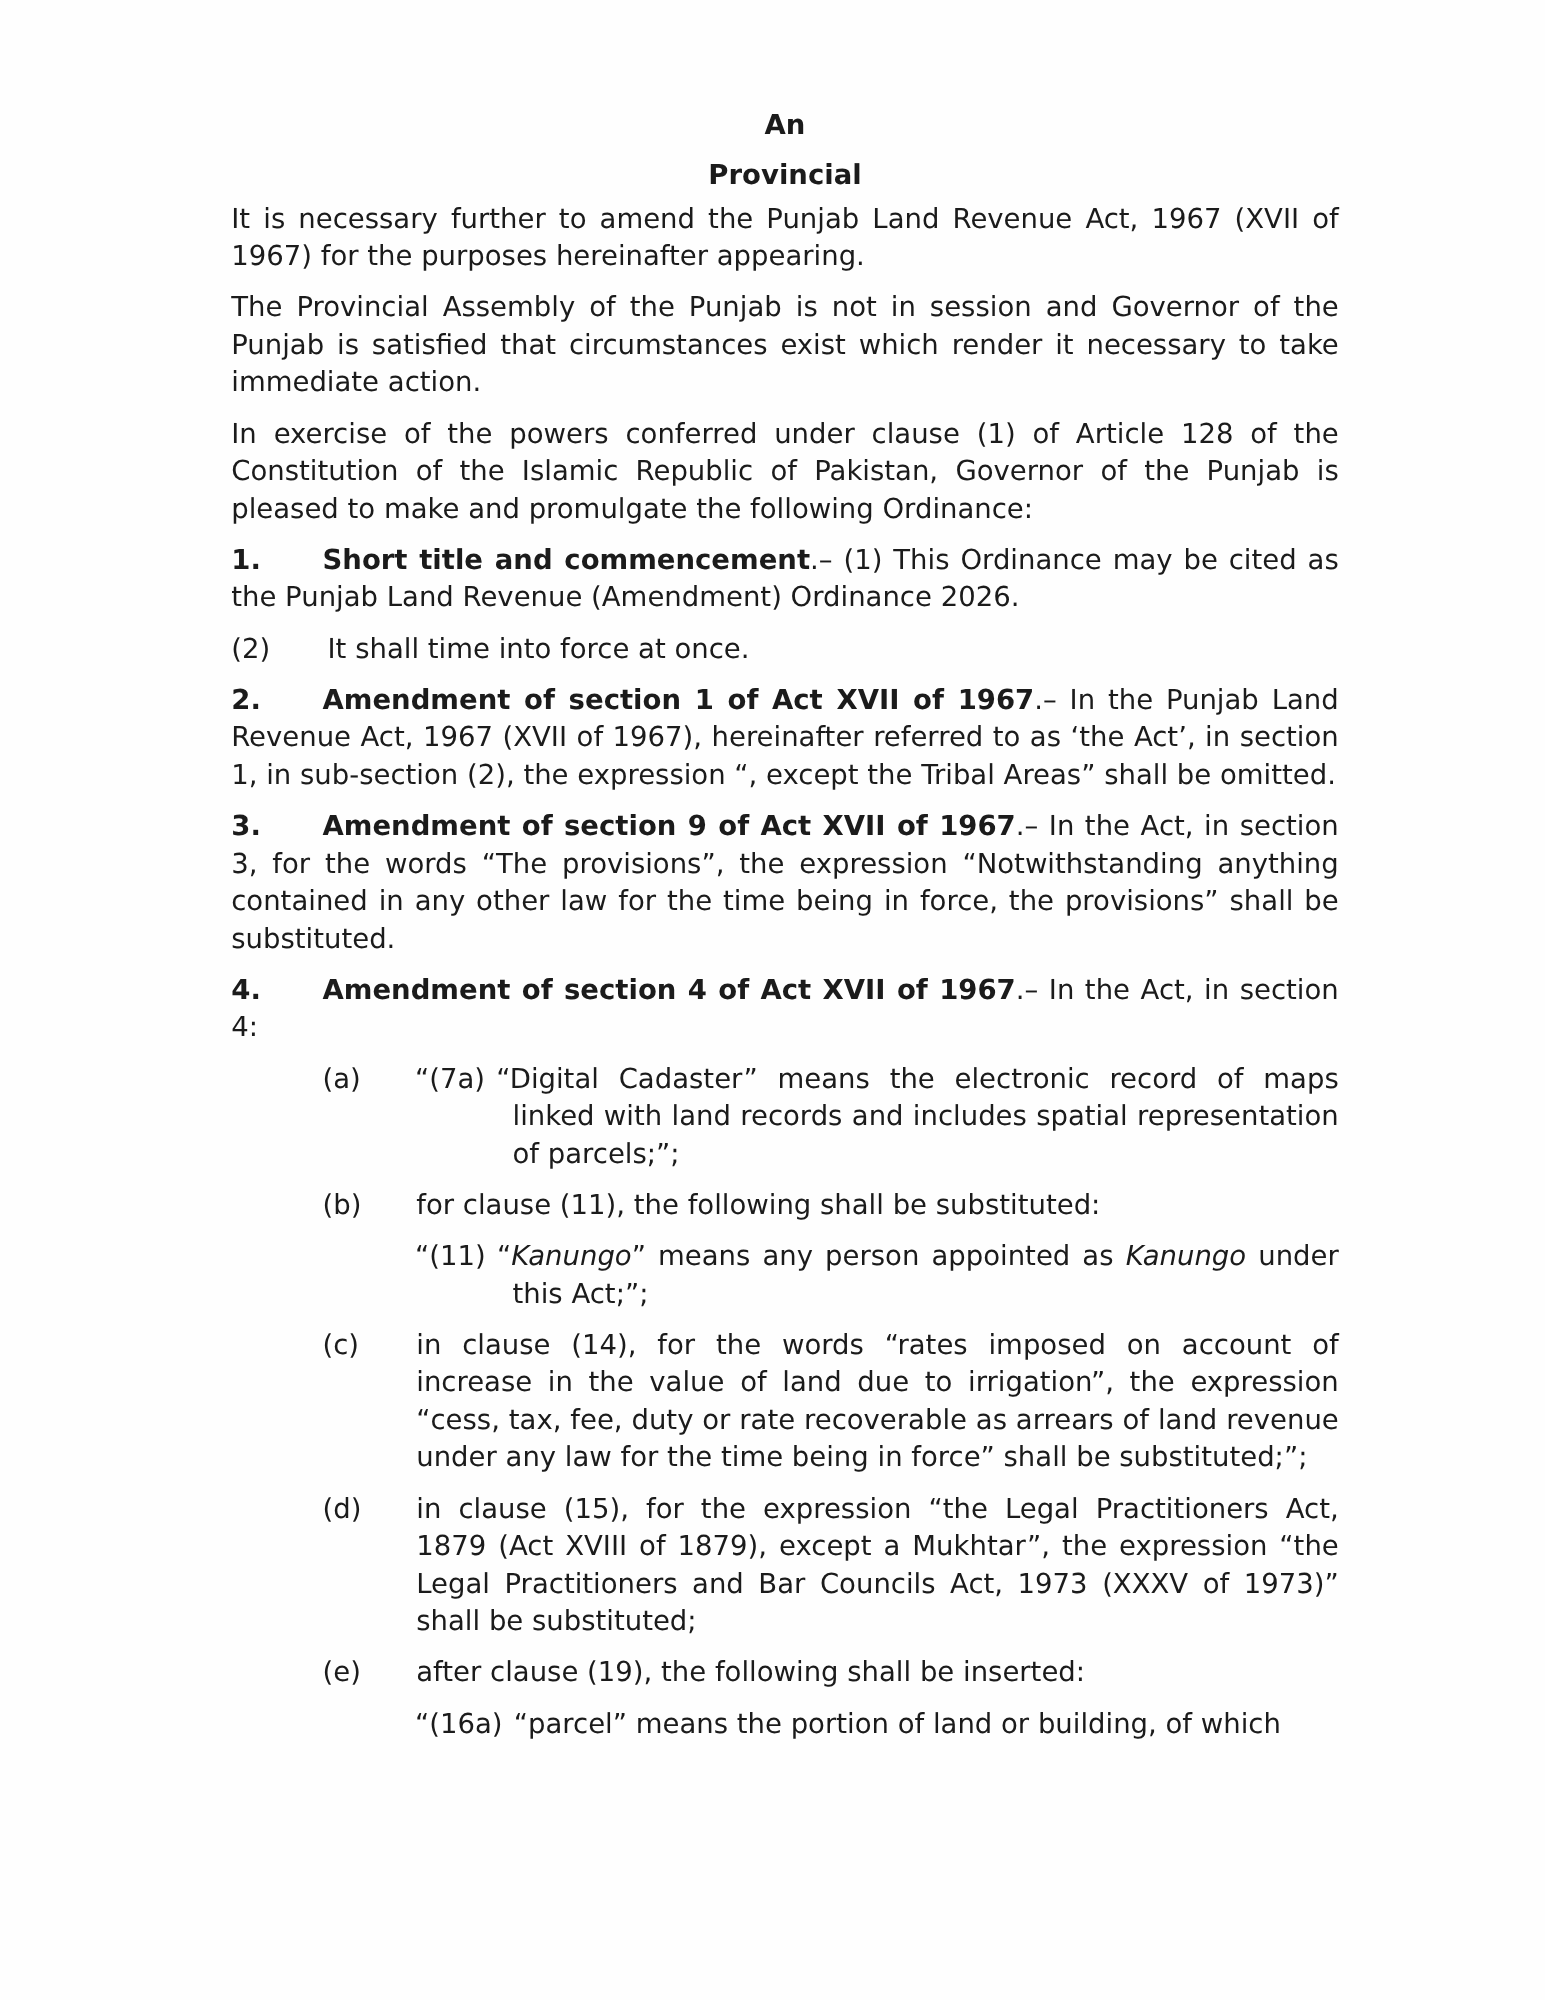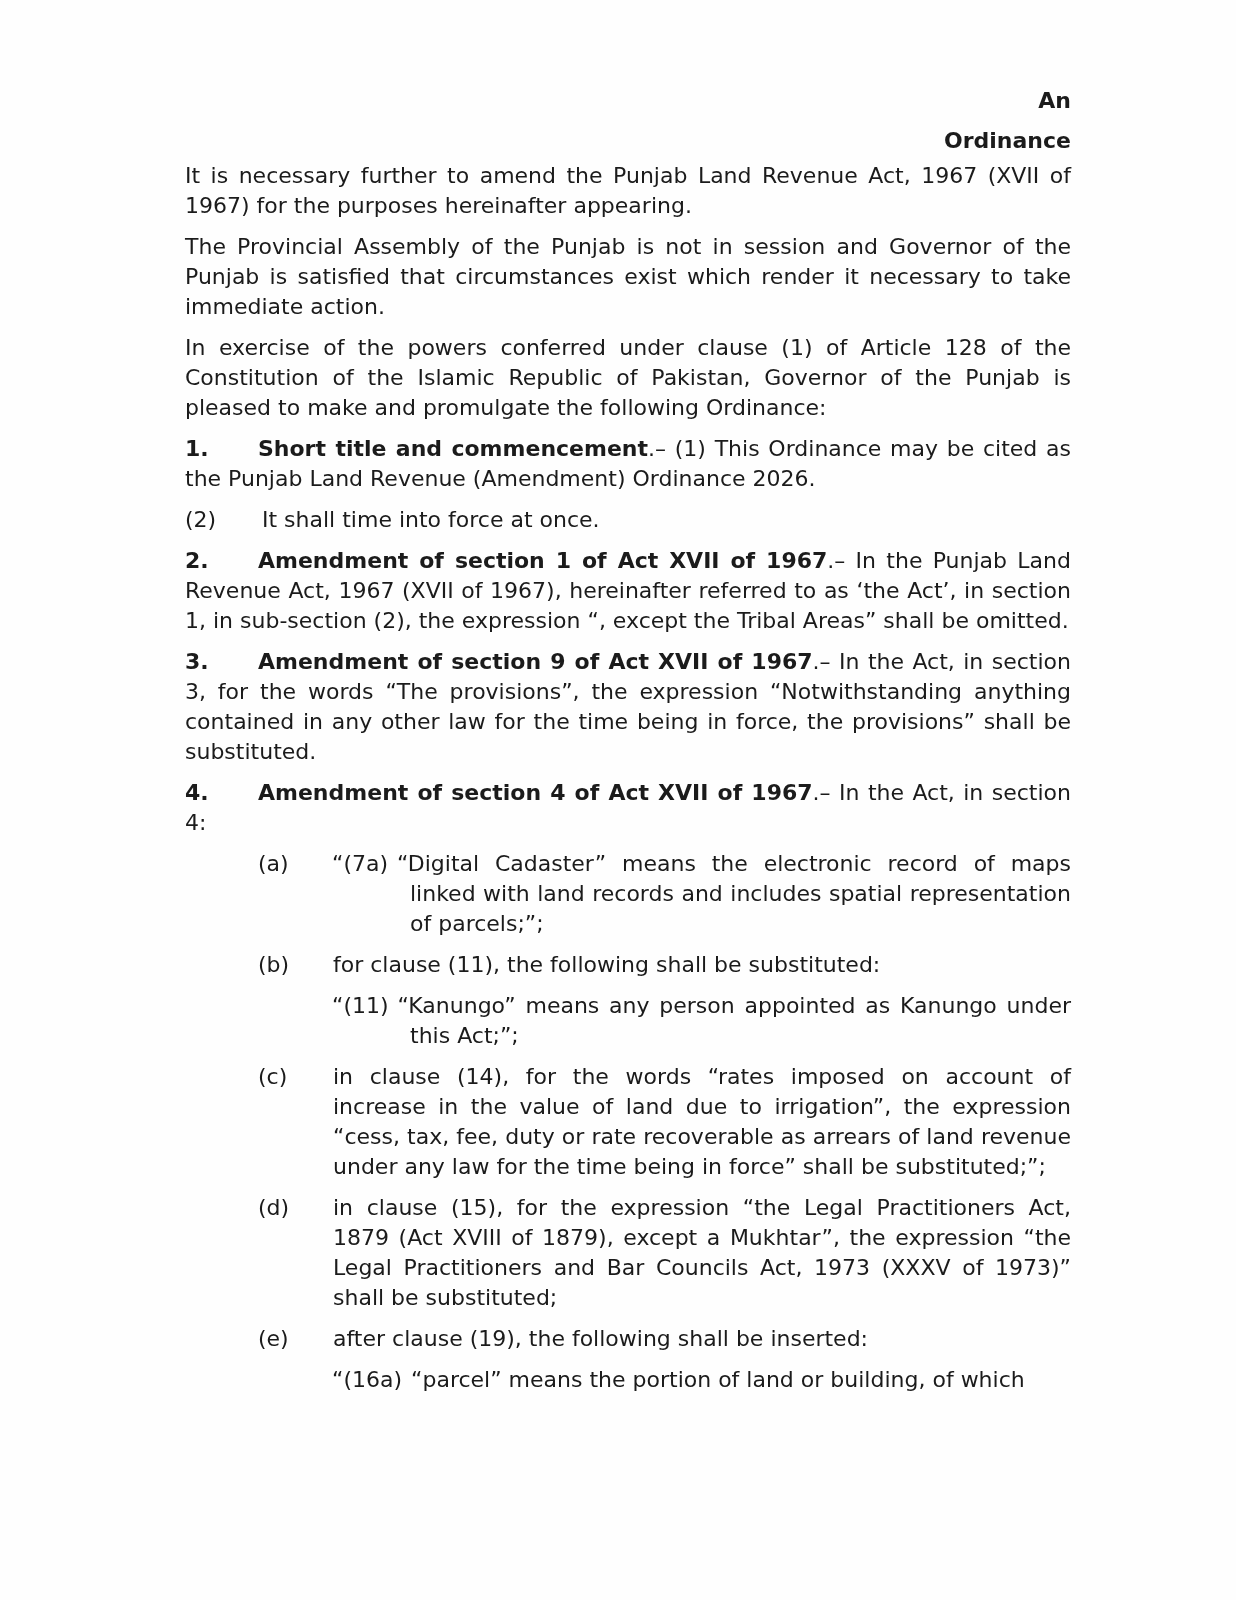--- a/index.html
+++ b/index.html
@@ -5,41 +5,41 @@
   html,body{margin:0;padding:0;}
   body{
     width:1236px;height:1600px;background:#ffffff;overflow:hidden;
     font-family:"DejaVu Sans","Liberation Sans",sans-serif;
   }
   .page{
     box-sizing:border-box;width:1236px;height:1600px;
     padding:86px 165px 20px 185px;background:#fefefe;color:#1b1b1b;
     font-size:22px;line-height:30px;
   }
-  .title{text-align:right;font-weight:bold;}
+  .title{text-align:center;font-weight:bold;}
   .title.gap{margin-bottom:10px;}
   .subtitle{text-align:center;font-style:italic;margin-bottom:9px;}
   p.para{margin:5px 0 11px 0;text-align:justify;}
   .num{display:inline-block;width:73px;font-weight:bold;}
   .sec-title{font-weight:bold;}
   .subitem{margin-left:73px;}
   .num2{display:inline-block;width:77px;}
   .clause{position:relative;padding-left:148px;text-align:justify;margin:0 0 11px 0;}
   .clabel{position:absolute;left:73px;top:0;}
   .quoteblock{padding-left:225px;text-indent:-78px;text-align:justify;margin:0 0 11px 0;}
   .qhead{padding-right:9px;}
-  .it{}
+  .it{font-style:italic;}
 </style>
 </head>
 <body>
 
 <div class="page">
 
   <div class="title gap">An</div>
-  <div class="title">Ordinance</div>
+  <div class="title">Provincial</div>
 
   <p class="para">It is necessary further to amend the Punjab Land Revenue Act, 1967 (XVII of 1967) for the purposes hereinafter appearing.</p>
   <p class="para">The Provincial Assembly of the Punjab is not in session and Governor of the Punjab is satisfied that circumstances exist which render it necessary to take immediate action.</p>
   <p class="para">In exercise of the powers conferred under clause (1) of Article 128 of the Constitution of the Islamic Republic of Pakistan, Governor of the Punjab is pleased to make and promulgate the following Ordinance:</p>
 
   <p class="para"><span class="num">1.</span><span class="sec-title">Short title and commencement</span><span>.– (1) This Ordinance may be cited as the Punjab Land Revenue (Amendment) Ordinance 2026.</span></p>
 
   <p class="para subitem"><span class="num2">(2)</span><span>It shall time into force at once.</span></p>
 
   <p class="para"><span class="num">2.</span><span class="sec-title">Amendment of section 1 of Act XVII of 1967</span><span>.– In the Punjab Land Revenue Act, 1967 (XVII of 1967), hereinafter referred to as ‘the Act’, in section 1, in sub-section (2), the expression “, except the Tribal Areas” shall be omitted.</span></p>

